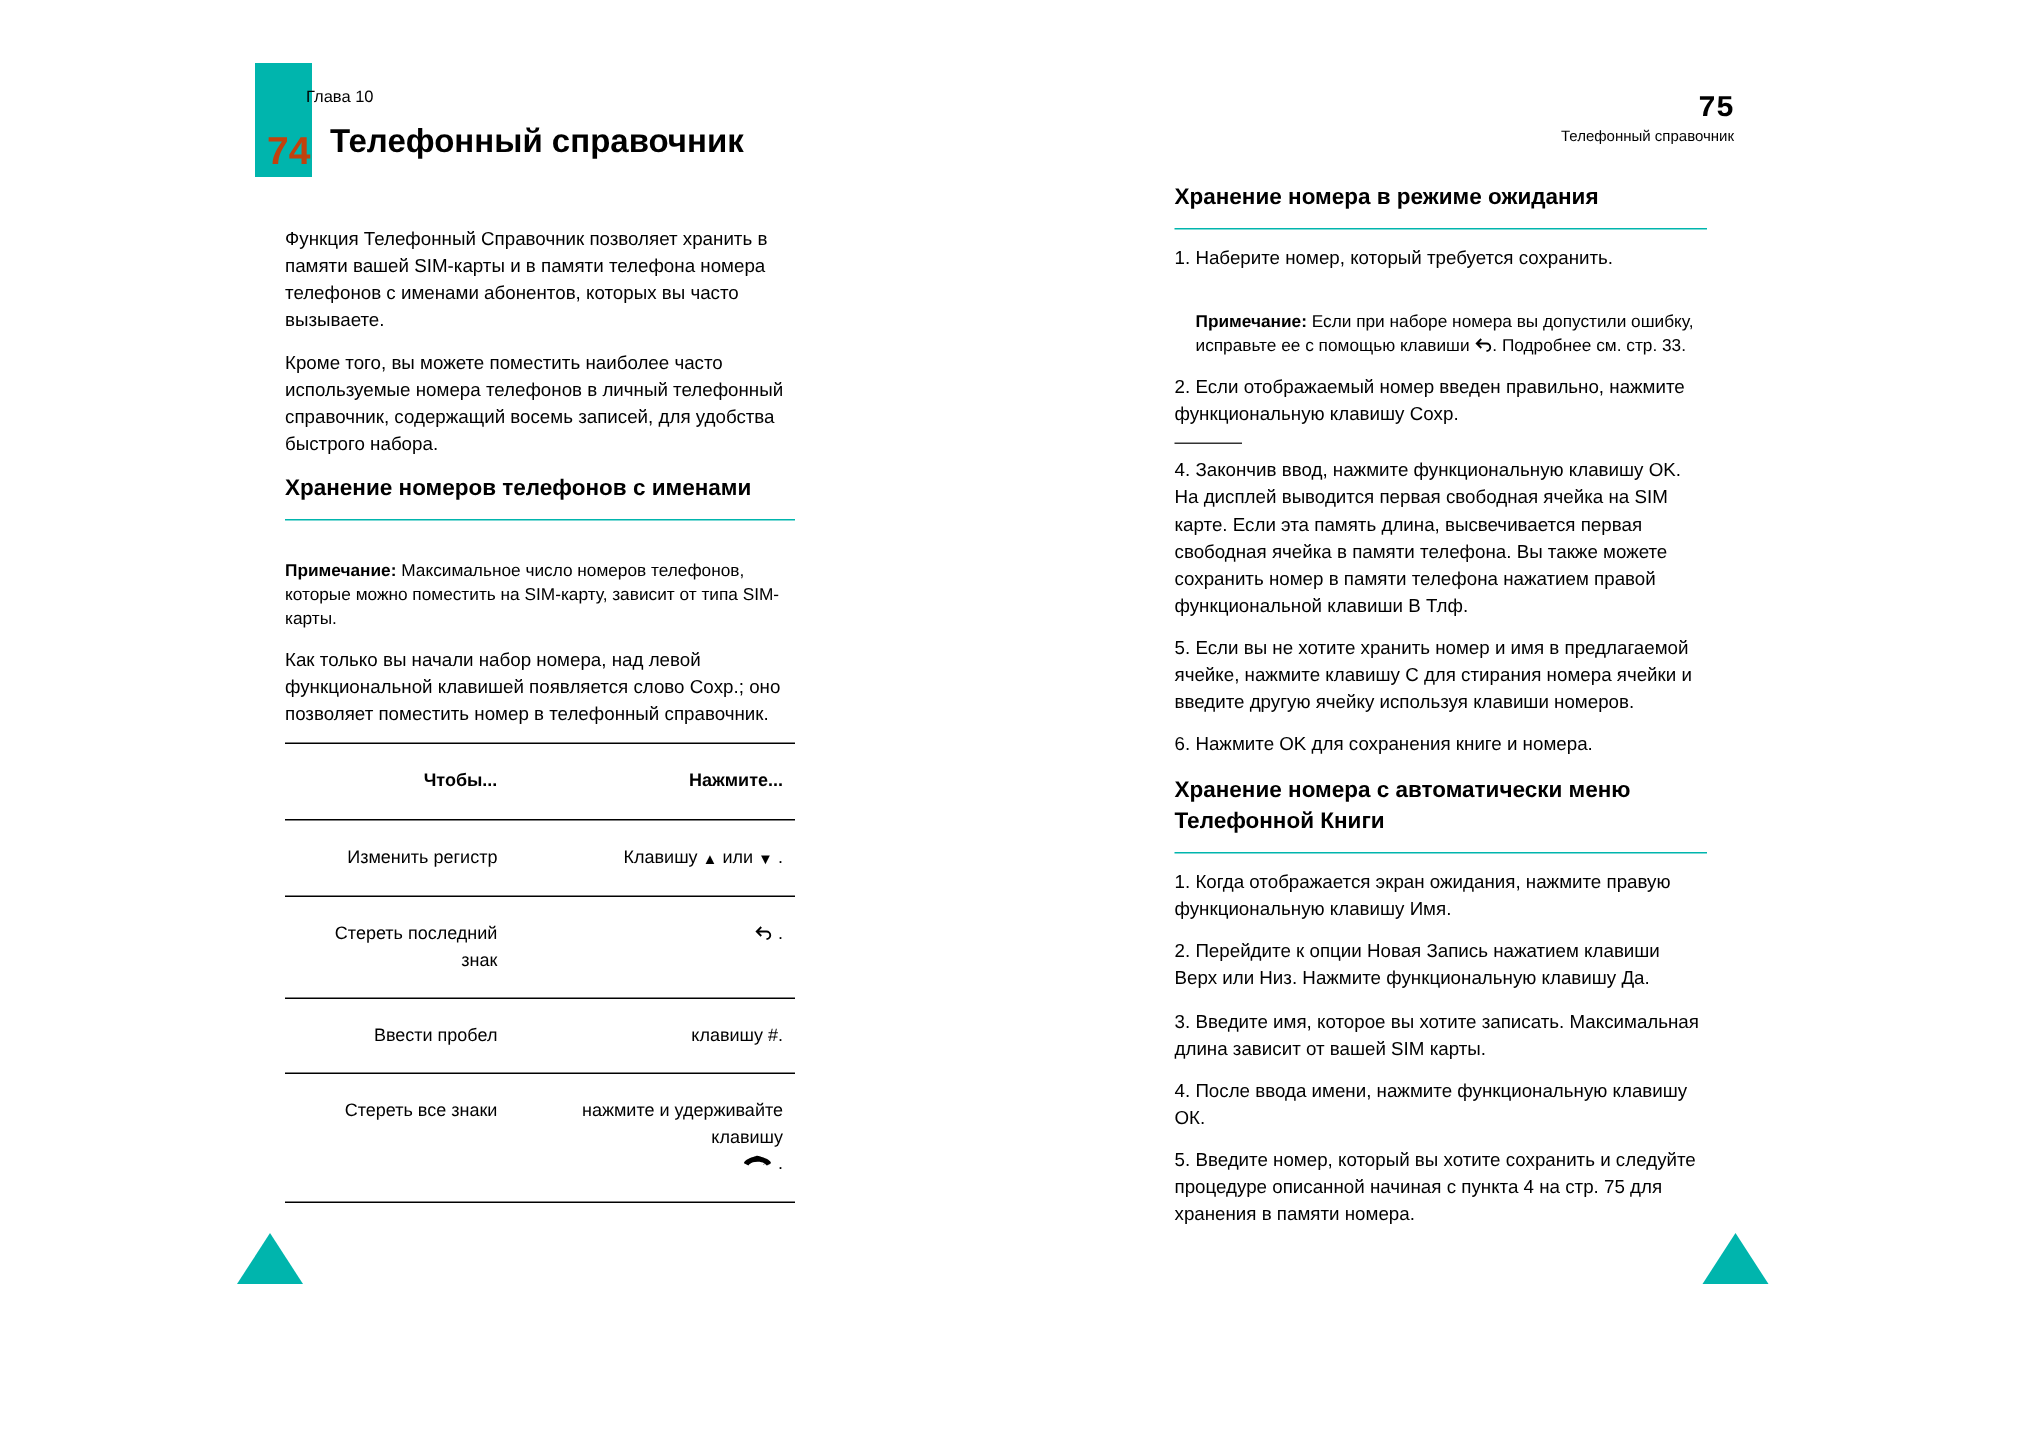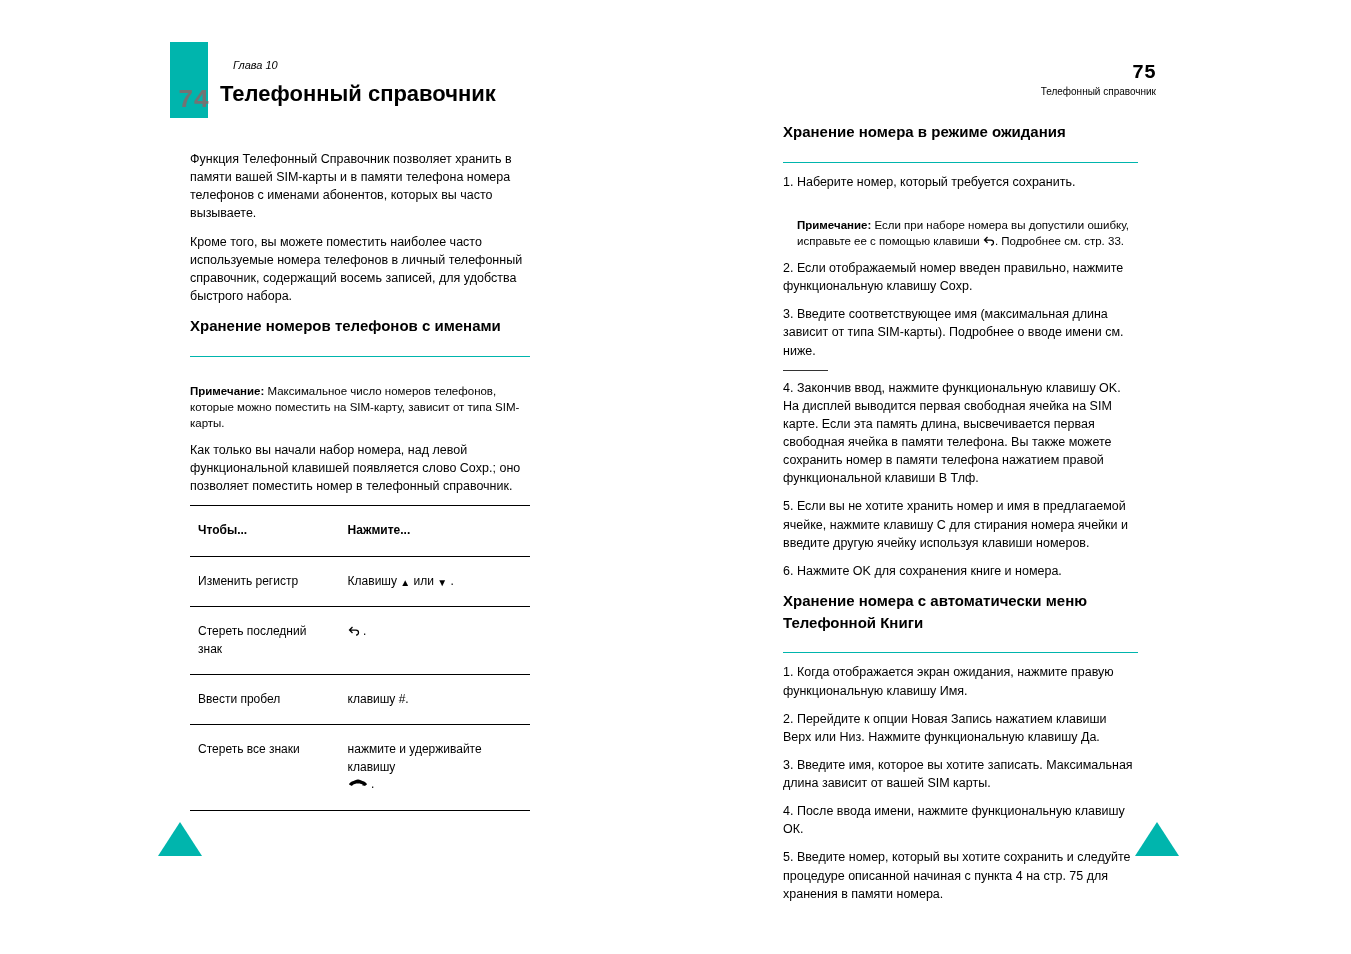--- a/index.html
+++ b/index.html
@@ -16,33 +16,31 @@
   .page-num-tab {
     position: absolute;
     left: 170px;
     top: 42px;
     width: 38px;
     height: 76px;
     background: #00b5ad;
   }
   .page-num {
     position: absolute;
-    color: #737373;
+    color: #c2410c;
     font-size: 26px;
     font-weight: bold;
     left: 178px;
     top: 82px;
-    font-family: Liberation Mono, monospace;
   }
   .chapter-label {
     position: absolute;
-    left: 233px;
+    left: 204px;
     top: 58px;
     font-size: 11px;
-    font-style: italic;
   }
   .chapter-title {
     position: absolute;
     left: 220px;
     top: 78px;
     font-size: 22px;
     font-weight: bold;
   }
   .right-page-num {
     position: absolute;
@@ -69,35 +67,35 @@
     left: 783px;
     top: 115px;
     width: 355px;
   }
   p { margin-bottom: 10px; }
   h2 {
     font-size: 15px;
     font-weight: bold;
     color: #000;
     border-bottom: 1px solid #00b5ad;
-    padding-bottom: 19px;
+    padding-bottom: 9px;
     margin-bottom: 10px;
     margin-top: 6px;
   }
   table {
     border-collapse: collapse;
     width: 100%;
     margin-top: 8px;
     font-size: 12px;
   }
   th, td {
     border-top: 0.5px solid #000;
     border-bottom: 0.5px solid #000;
     padding: 16px 8px;
-    text-align: left;
+    text-align: right;
     vertical-align: top;
   }
   th { font-weight: bold; }
   .col1 { width: 44%; }
   .icon-inline {
     display: inline-block;
     vertical-align: -1px;
     font-size: 10px;
   }
   .note { font-size: 11.5px; margin-top: 26px; line-height: 1.4; }
@@ -197,24 +195,20 @@
   <p class="note" style="margin-left:14px">
     <b>Примечание:</b><span> Если при наборе номера вы допустили ошибку, исправьте ее с помощью клавиши </span>
     <svg class="back-icon-svg" viewBox="0 0 24 24">
       <path d="M9 4 L3 10 L9 16 M3 10 H16 A5 5 0 0 1 16 20" fill="none" stroke="#000" stroke-width="2.5"></path>
     </svg><span>. Подробнее cм. cтр. 33.</span>
   </p>
   <p>
     <span>2.</span>
     <span>Если отображаемый номер введен правильно, нажмите функциональную клавишу Coxp.</span>
   </p>
-  <p>
-    <span>3.</span>
-    <span>Введите соответствующее имя (максимальная длина зависит от типа SIM-карты). Подробнее о вводе имени см. ниже.</span>
-  </p>
   <hr class="hr-short">
   <p>
     <span>4.</span>
     <span>Закончив ввод, нажмите функциональную клавишу OK. На дисплей выводится первая свободная ячейка на SIM карте. Если эта память длина, высвечивается первая свободная ячейка в памяти телефона. Вы также можете сохранить номер в памяти телефона нажатиeм правой функциональной клавиши В Тлф.</span>
   </p>
   <p>
     <span>5.</span>
     <span>Если вы не хотите хранить номер и имя в предлагаемой ячейке, нажмите клавишу С для стирания номера ячейки и введите другую ячейку используя клавиши номеров.</span>
   </p>
   <p>

